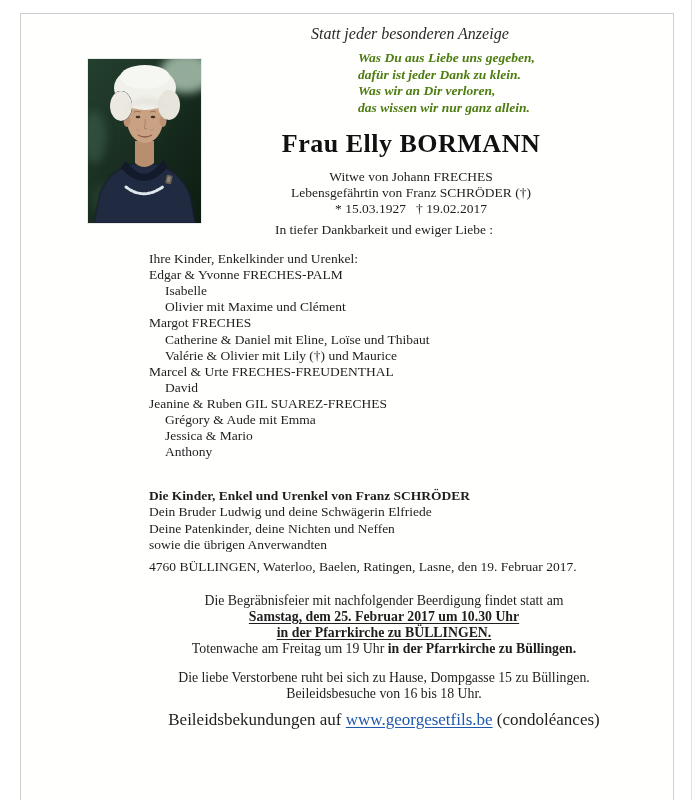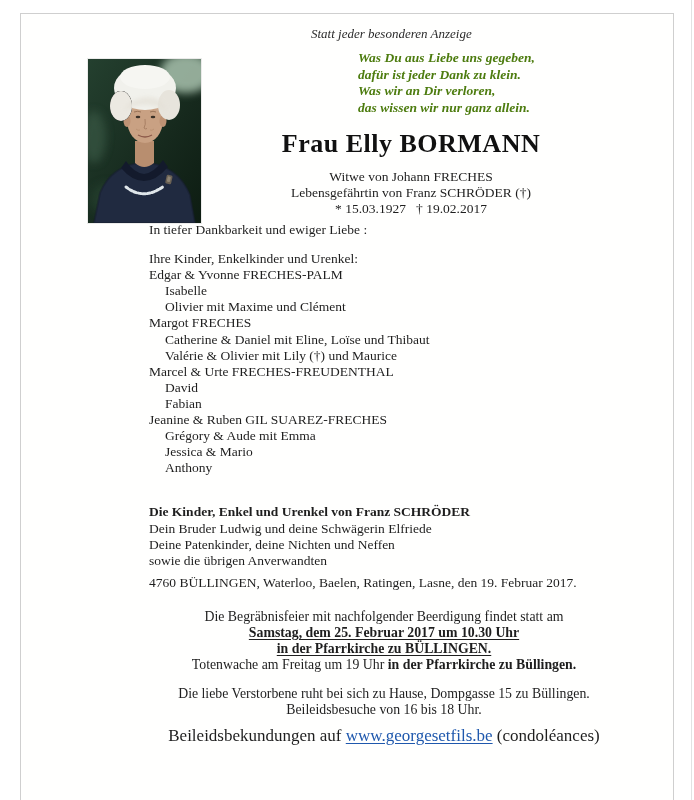--- a/index.html
+++ b/index.html
@@ -18,21 +18,21 @@
     position:absolute; left:20px; top:13px; width:654px; height:1080px;
     background:#fffffe;
     border:1px solid #cfcfcf;
     border-bottom:none;
   }
   .content { position:relative; width:100%; padding:0 54px 0 128px; }
 
   .anzeige {
     margin:12px 0 0 162px;
     font-style:italic;
-    font-size:13px; line-height:15px;
+    font-size:16px; line-height:15px;
     color:#2a2a2a;
   }
 
   .portrait {
     position:absolute; left:67px; top:45px; width:113px; height:164px;
     overflow:hidden;
     box-shadow:0 0 0 1px rgba(0,0,0,0.08);
   }
   .portrait svg { display:block; width:113px; height:164px; }
 
@@ -49,21 +49,21 @@
     margin-top:13px;
     font-size:26px; line-height:30px;
     font-weight:bold; letter-spacing:0.5px;
     color:#111;
   }
   .relation { font-size:13.5px; line-height:16px; }
   .relation.first { margin-top:10px; }
   .dates { font-size:13.5px; line-height:16px; white-space:pre; }
 
   .body-text { font-size:13.5px; line-height:16.1px; }
-  .gratitude { margin-top:5px; }
+  .gratitude { margin-top:5px;text-align:center; }
   .family-heading { margin-top:13px; }
   .family-line.indent { padding-left:16px; }
   .schroeder-line { margin-top:28px;font-weight:bold; }
   .relatives { }
   .place-date { margin-top:6px; }
 
   .ceremony { margin-top:18px; text-align:center; font-size:13.8px; line-height:16.2px; }
   .ceremony .strong-underline {
     font-weight:bold;
     text-decoration:underline;
@@ -108,21 +108,20 @@
       <div class="family-heading">Ihre Kinder, Enkelkinder und Urenkel:</div>
       <div>
           <div class="family-line">Edgar &amp; Yvonne FRECHES-PALM</div>
           <div class="family-line indent">Isabelle</div>
           <div class="family-line indent">Olivier mit Maxime und Clément</div>
           <div class="family-line">Margot FRECHES</div>
           <div class="family-line indent">Catherine &amp; Daniel mit Eline, Loïse und Thibaut</div>
           <div class="family-line indent">Valérie &amp; Olivier mit Lily (†) und Maurice</div>
           <div class="family-line">Marcel &amp; Urte FRECHES-FREUDENTHAL</div>
           <div class="family-line indent">David</div>
-          <div class="family-line indent">Fabian</div>
           <div class="family-line">Jeanine &amp; Ruben GIL SUAREZ-FRECHES</div>
           <div class="family-line indent">Grégory &amp; Aude mit Emma</div>
           <div class="family-line indent">Jessica &amp; Mario</div>
           <div class="family-line indent">Anthony</div>
         </div>
       <div class="schroeder-line">Die Kinder, Enkel und Urenkel von Franz SCHRÖDER</div>
       <div class="relatives">
         <div>Dein Bruder Ludwig und deine Schwägerin Elfriede</div>
         <div>Deine Patenkinder, deine Nichten und Neffen</div>
         <div>sowie die übrigen Anverwandten</div>

